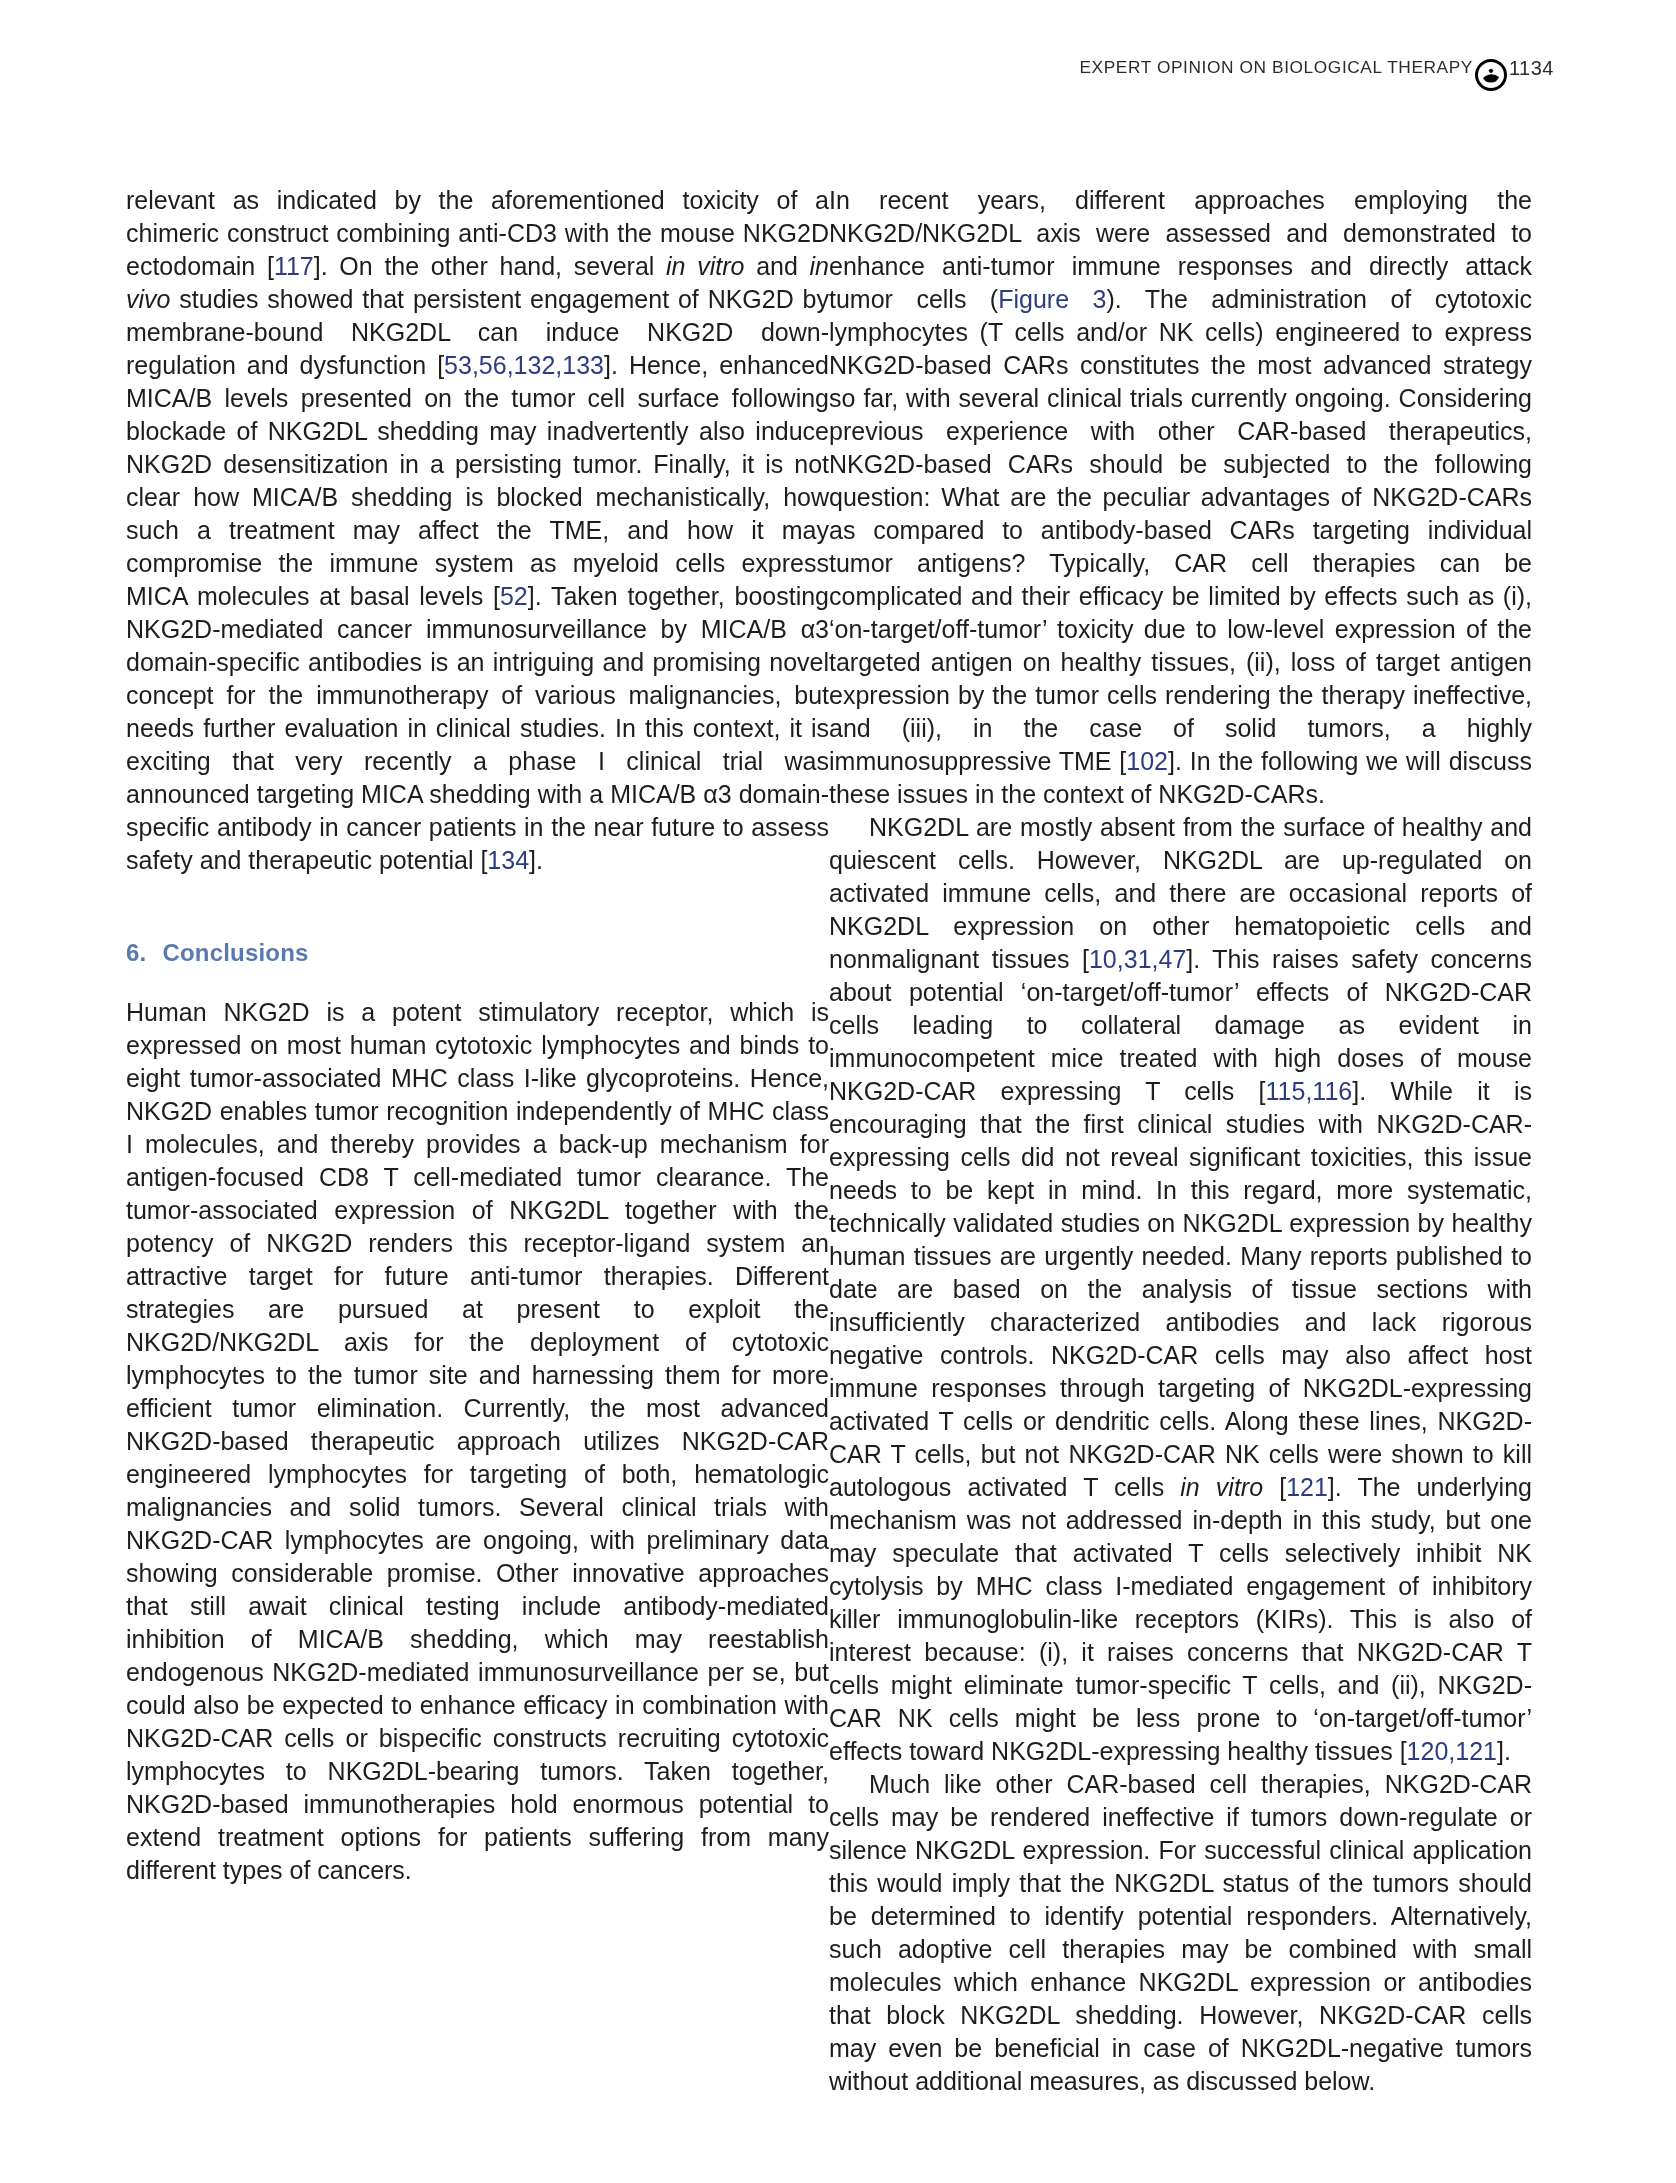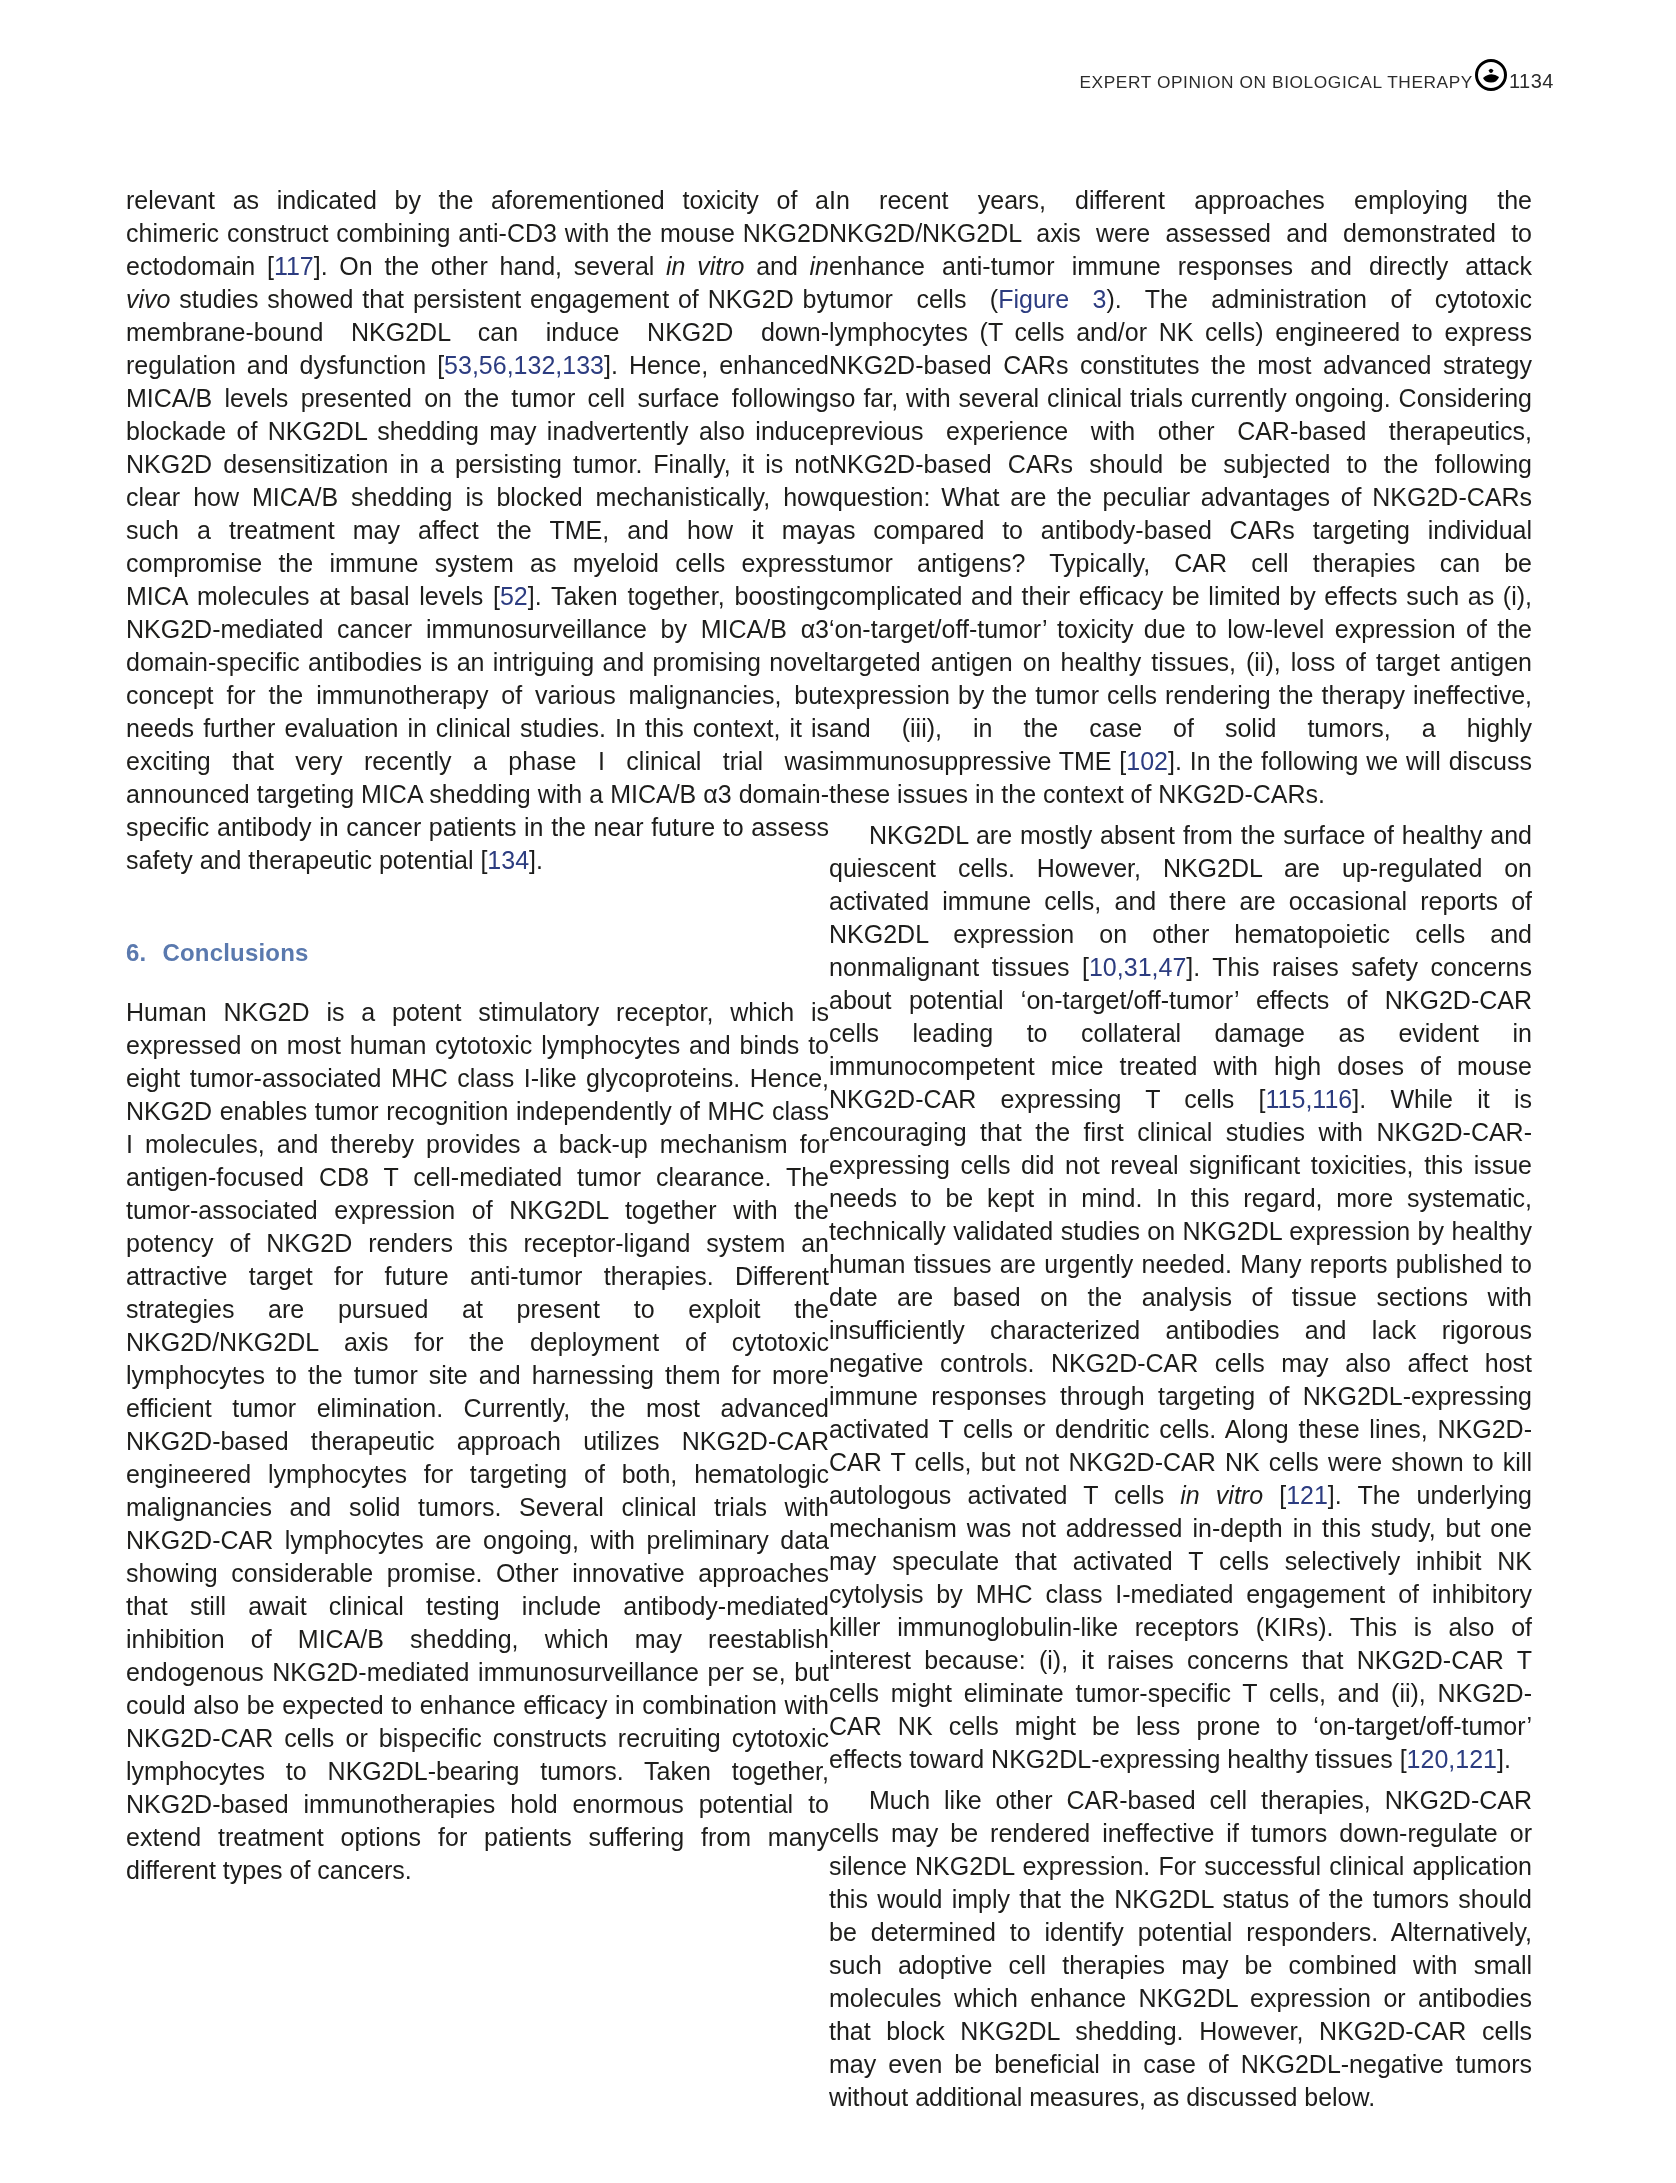--- a/index.html
+++ b/index.html
@@ -12,35 +12,35 @@
   .page{
     position:relative;
     width:1676px;height:2183px;
     box-sizing:border-box;
     padding:57px 122px 0 126px;
     background:#ffffff;
     font-family:"Liberation Sans",sans-serif;
     overflow:hidden;
   }
   .page-header{
-    display:flex;justify-content:flex-end;align-items:flex-end;
+    display:flex;justify-content:flex-end;align-items:flex-start;
     color:var(--header-ink);
   }
   .journal{font-size:17.3px;letter-spacing:0.6px;white-space:nowrap;}
   .tf-logo{width:36px;height:36px;flex:0 0 auto;}
   .pageno{font-size:20px;letter-spacing:0.5px;}
   .columns{display:flex;margin-top:91px;}
   .col{
     width:703px;flex:0 0 703px;
     font-size:25px;line-height:33px;
     color:var(--text-ink);
     text-align:justify;
   }
   p.para{margin:0;padding:0;}
-  p.para.indent{text-indent:40px;margin-top:8px;}
+  p.para.indent{text-indent:40px;}
   h2.section-heading{
     margin:59px 0 26px 0;
     font-size:24px;line-height:34px;
     color:var(--heading-blue);
     font-weight:700;letter-spacing:0.2px;
     text-align:left;
   }
   .h-num{margin-right:16px;}
   a.ref{color:var(--link-navy);text-decoration:none;cursor:pointer;}
   em{font-style:italic;}

